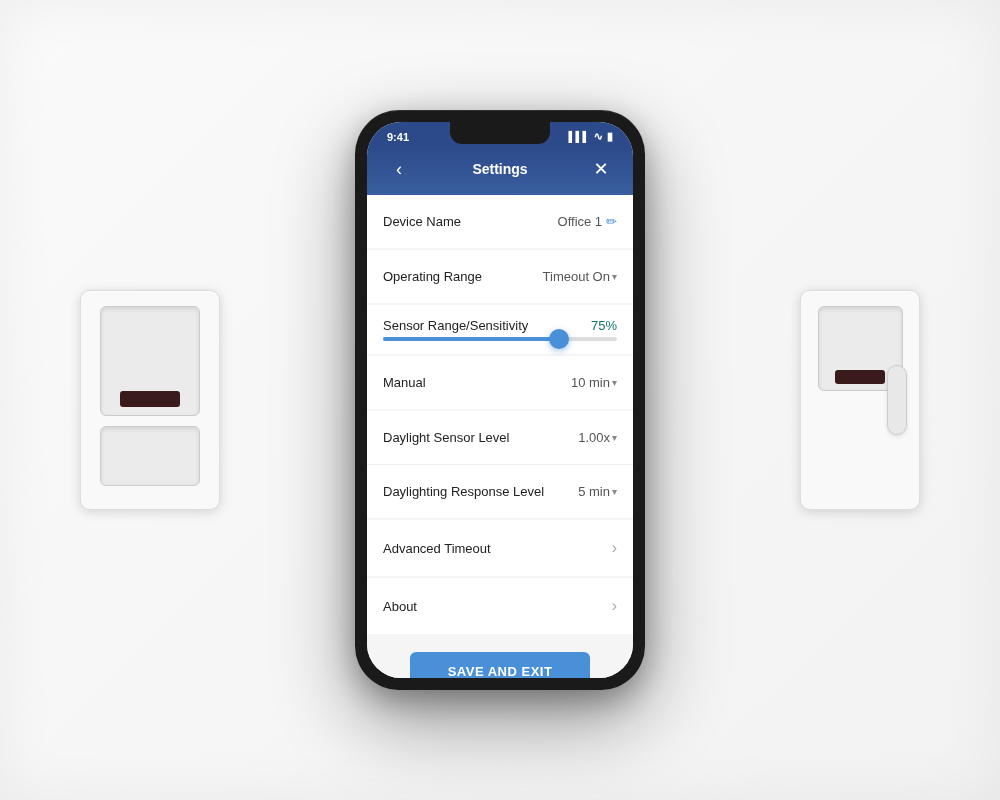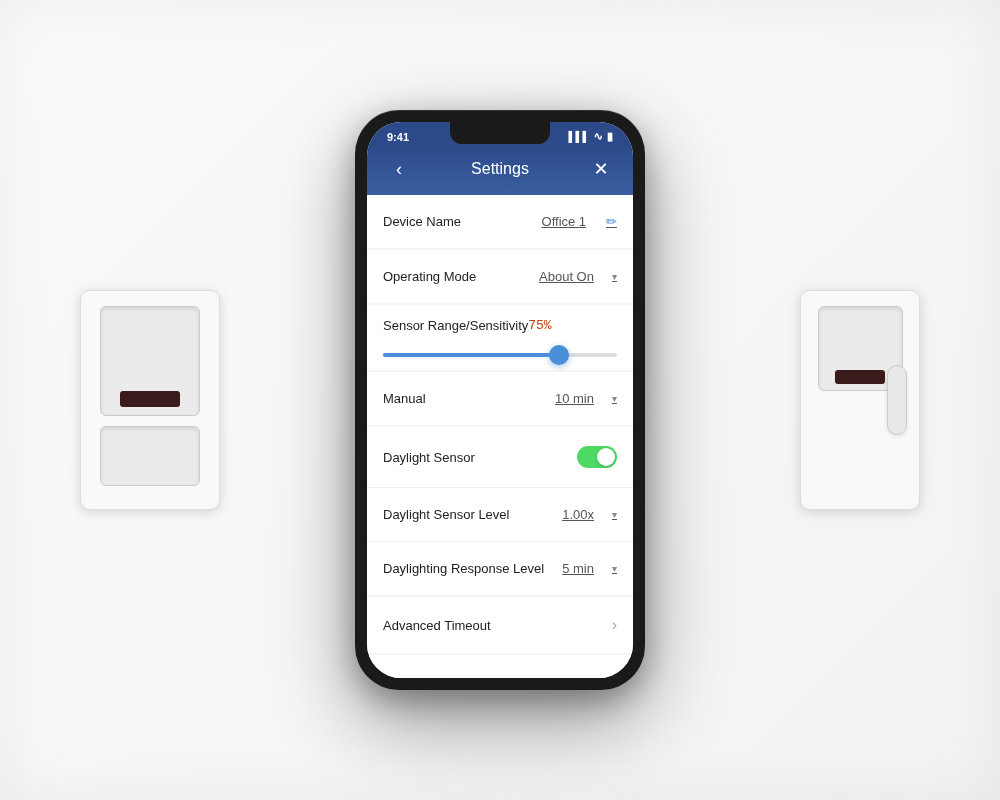--- a/index.html
+++ b/index.html
@@ -181,22 +181,22 @@
       cursor: pointer;
       width: 28px;
       height: 28px;
       display: flex;
       align-items: center;
       justify-content: center;
     }
 
     .nav-title {
       color: #fff;
-      font-size: 16px;
-      font-weight: 400;
+      font-size: 14px;
+      font-weight: 700;
     }
 
     
     .settings-content {
       flex: 1;
       overflow-y: auto;
       background: #f5f5f5;
     }
 
     .settings-section {
@@ -219,53 +219,52 @@
 
     .row-label {
       font-size: 13px;
       color: #222;
       font-weight: 400;
     }
 
     .row-value {
       display: flex;
       align-items: center;
-      gap: 16px;
+      gap: 0;
       font-size: 13px;
       color: #555;
-      text-decoration: underline;
     }
 
     .edit-icon {
       color: #4a90d9;
       font-size: 13px;
       margin-left: 4px;
     }
 
     
     .slider-section {
       background: #fff;
       padding: 13px 16px;
       margin-bottom: 2px;
     }
 
     .slider-header {
       display: flex;
-      margin-bottom: 20px;
+      justify-content: space-between;
+      margin-bottom: 4px;
     }
 
     .slider-label {
       font-size: 13px;
       color: #222;
     }
 
     .slider-value {
       font-size: 13px;
-      color: #c2410c;
-      font-family: Liberation Mono, monospace;
+      color: #0f766e;
     }
 
     .slider-track {
       width: 100%;
       height: 4px;
       background: #ddd;
       border-radius: 2px;
       position: relative;
     }
 
@@ -404,23 +403,23 @@
             <span class="row-label">Device Name</span>
             <div class="row-value">
               <span>Office 1</span>
               <span class="edit-icon">✏</span>
             </div>
           </div>
         </div>
 
         <div class="settings-section">
           <div class="settings-row">
-            <span class="row-label">Operating Mode</span>
+            <span class="row-label">Operating Range</span>
             <div class="row-value">
-              <span>About On</span>
+              <span>Timeout On</span>
               <span class="dropdown-arrow">▾</span>
             </div>
           </div>
         </div>
 
         <div class="slider-section">
           <div class="slider-header">
             <span class="slider-label">Sensor Range/Sensitivity</span>
             <span class="slider-value">75%</span>
           </div>
@@ -435,24 +434,20 @@
             <span class="row-label">Manual</span>
             <div class="row-value">
               <span>10 min</span>
               <span class="dropdown-arrow">▾</span>
             </div>
           </div>
         </div>
 
         <div class="settings-section">
           <div class="settings-row">
-            <span class="row-label">Daylight Sensor</span>
-            <div class="toggle"></div>
-          </div>
-          <div class="settings-row">
             <span class="row-label">Daylight Sensor Level</span>
             <div class="row-value">
               <span>1.00x</span>
               <span class="dropdown-arrow">▾</span>
             </div>
           </div>
           <div class="settings-row">
             <span class="row-label">Daylighting Response Level</span>
             <div class="row-value">
               <span>5 min</span>
@@ -468,17 +463,20 @@
           </div>
         </div>
 
         <div class="settings-section">
           <div class="settings-row">
             <span class="row-label">About</span>
             <span class="chevron" style="color:#aaa;">›</span>
           </div>
         </div>
 
+        <div class="save-section">
+          <button class="save-button">SAVE AND EXIT</button>
+        </div>
 
       </div>
     </div>
   </div>
 </div>
 
 </body></html>

